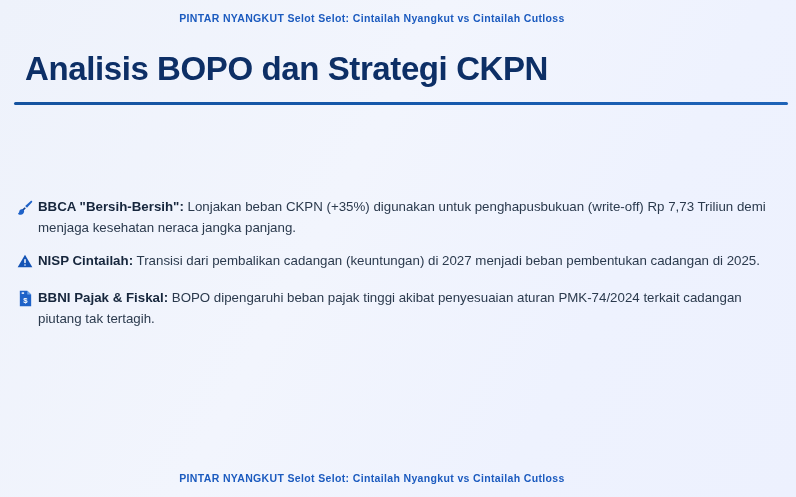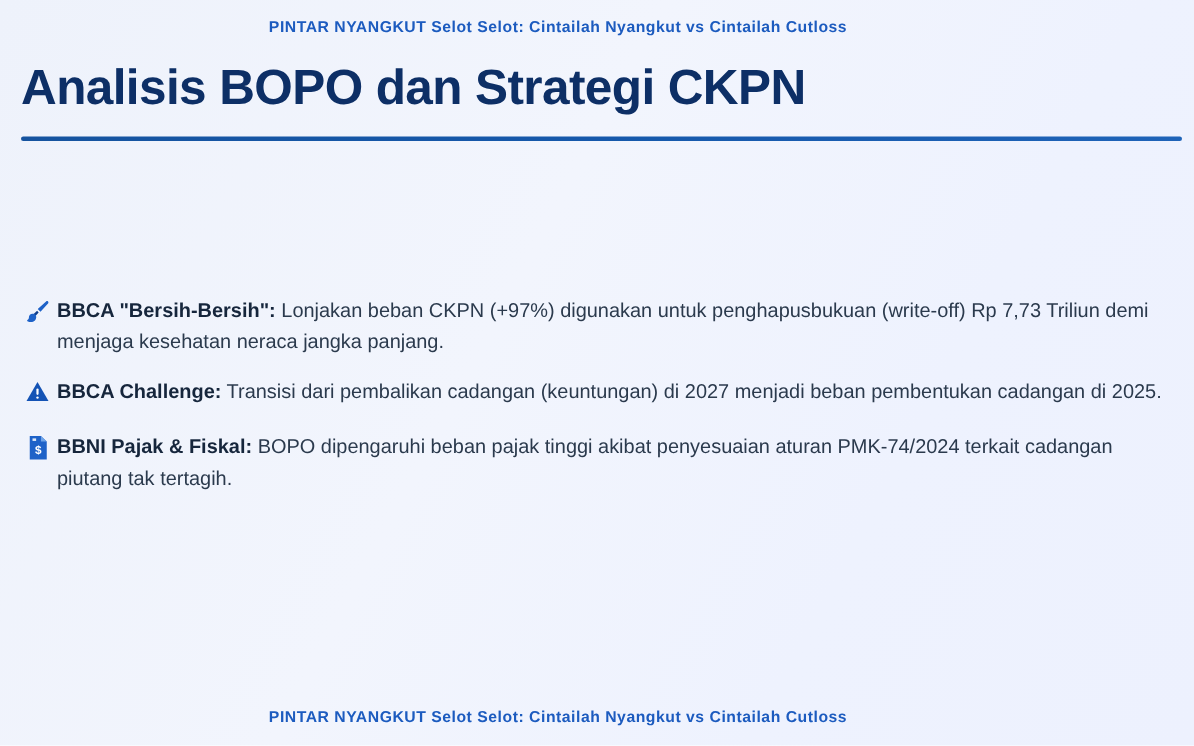--- a/index.html
+++ b/index.html
@@ -49,21 +49,21 @@
   
   .title-block {
     padding: 17px 14px 0 14px;
   }
   .slide-title {
     font-size: 33px;
     line-height: 1.05;
     font-weight: bold;
     color: #0d2f66;
     letter-spacing: -0.4px;
-    margin: 0;
+    margin: 11px;
     font-family: "Liberation Sans", sans-serif;
   }
   .title-rule {
     margin: 15px 0 0 0;
     height: 3px;
     width: 774px;
     border-radius: 2px;
     background: linear-gradient(90deg, #15539f 0%, #1558ab 50%, #1e63b8 100%);
   }
 
@@ -122,34 +122,34 @@
 
     <li class="bullet">
       <span class="bullet-icon">
         <svg width="17" height="17" viewBox="0 0 24 24" aria-hidden="true">
           <path d="M21.2 2.8c-.5-.5-1.3-.5-1.8 0l-7.9 7.1 2.6 2.6 7.1-7.9c.5-.5.5-1.3 0-1.8z" fill="#1e62c8"></path>
           <path d="M10.9 11.6l1.5 1.5-4.1 4.5-1.9-1.9 4.5-4.1z" fill="#0f3f8f"></path>
           <path d="M6.6 14.4c-1.9 0-3.4 1.5-3.4 3.4 0 1-.5 1.9-1.4 2.4-.3.2-.4.6-.2.9.1.1.2.2.3.3 1 .5 2.1.8 3.3.8 2.7 0 4.9-2.2 4.9-4.9 0-1.6-1.3-2.9-2.9-2.9h-.6z" fill="#1e62c8"></path>
         </svg>
       </span>
       <span class="bullet-text">
-        <span class="bullet-lead">BBCA "Bersih-Bersih":</span><span> Lonjakan beban CKPN (+97%) digunakan untuk penghapusbukuan (write-off) Rp 7,73 Triliun demi menjaga kesehatan neraca jangka panjang.</span>
+        <span class="bullet-lead">BBCA "Bersih-Bersih":</span><span> Lonjakan beban CKPN (+35%) digunakan untuk penghapusbukuan (write-off) Rp 7,73 Triliun demi menjaga kesehatan neraca jangka panjang.</span>
       </span>
     </li>
 
     <li class="bullet">
       <span class="bullet-icon">
         <svg width="16" height="16" viewBox="0 0 24 24" aria-hidden="true">
           <path d="M12 2.6L23 21.4H1L12 2.6z" fill="#1453b5"></path>
           <rect x="10.9" y="9" width="2.2" height="6.4" rx="1.1" fill="#ffffff"></rect>
           <circle cx="12" cy="18.1" r="1.2" fill="#ffffff"></circle>
         </svg>
       </span>
       <span class="bullet-text">
-        <span class="bullet-lead">BBCA Challenge:</span><span> Transisi dari pembalikan cadangan (keuntungan) di 2027 menjadi beban pembentukan cadangan di 2025.</span>
+        <span class="bullet-lead">NISP Cintailah:</span><span> Transisi dari pembalikan cadangan (keuntungan) di 2027 menjadi beban pembentukan cadangan di 2025.</span>
       </span>
     </li>
 
     <li class="bullet">
       <span class="bullet-icon">
         <svg width="15" height="17" viewBox="0 0 20 24" aria-hidden="true">
           <path d="M2 1h10.5L18 6.2V23H2V1z" fill="#1e62c8"></path>
           <path d="M12.5 1L18 6.2h-5.5V1z" fill="#6fa4e8"></path>
           <rect x="4.6" y="3.2" width="3.4" height="2.4" fill="#ffffff" opacity="0.85"></rect>
           <text x="10" y="18.2" font-family="Liberation Sans, sans-serif" font-size="11" font-weight="bold" fill="#ffffff" text-anchor="middle">$</text>

